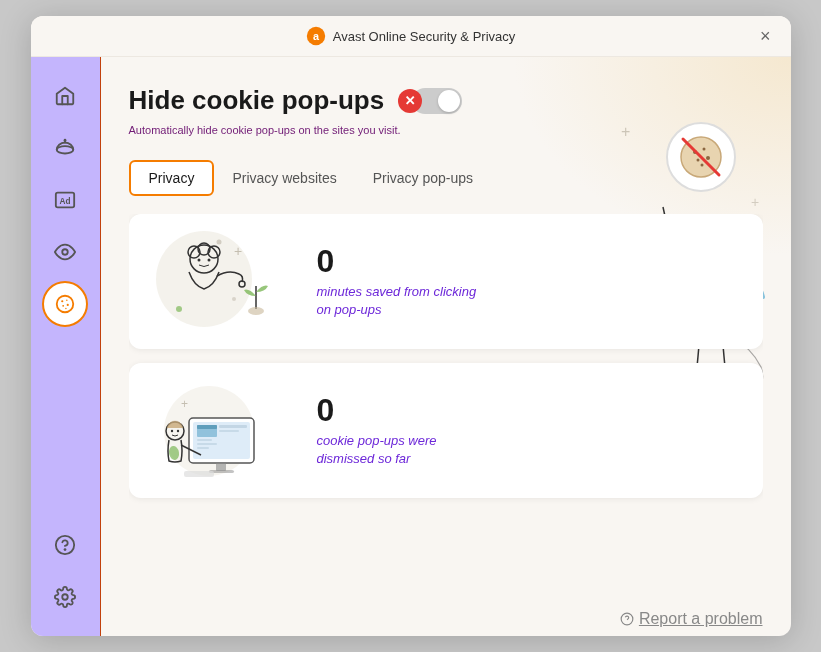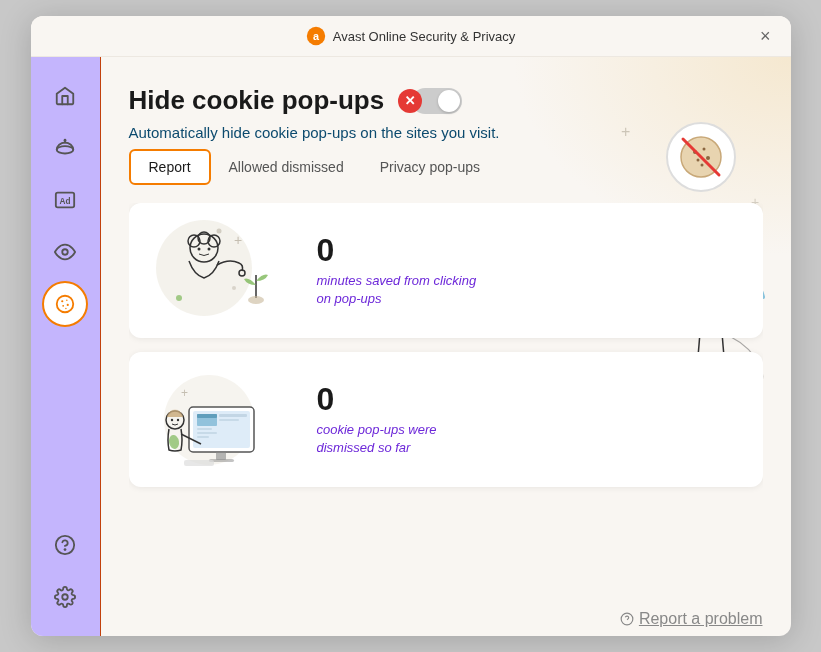--- a/index.html
+++ b/index.html
@@ -164,23 +164,23 @@
       width: 22px;
       height: 22px;
       background: white;
       border-radius: 50%;
       position: absolute;
       top: 2px;
       right: 2px;
       box-shadow: 0 1px 3px rgba(0,0,0,0.2);
     }
     .subtitle {
-      font-size: 15px;
-      color: #0c4a6e;
-      margin-bottom: 8px;
+      font-size: 11px;
+      color: #701a75;
+      margin-bottom: 24px;
       position: relative;
       z-index: 1;
     }
     
     .tabs {
       display: flex;
       gap: 0;
       margin-bottom: 18px;
       position: relative;
       z-index: 1;
@@ -357,22 +357,22 @@
           <div class="toggle-x">✕</div>
           <div class="toggle-track">
             <div class="toggle-thumb"></div>
           </div>
         </div>
       </div>
 
       <p class="subtitle">Automatically hide cookie pop-ups on the sites you visit.</p>
 
       <div class="tabs">
-        <button class="tab active">Report</button>
-        <button class="tab">Allowed dismissed</button>
+        <button class="tab active">Privacy</button>
+        <button class="tab">Privacy websites</button>
         <button class="tab">Privacy pop-ups</button>
       </div>
 
       <div class="cards-container">
 
         <div class="stat-card">
           <div class="card-illustration">
 
             <svg viewBox="0 0 170 135" fill="none" xmlns="http://www.w3.org/2000/svg">
 

